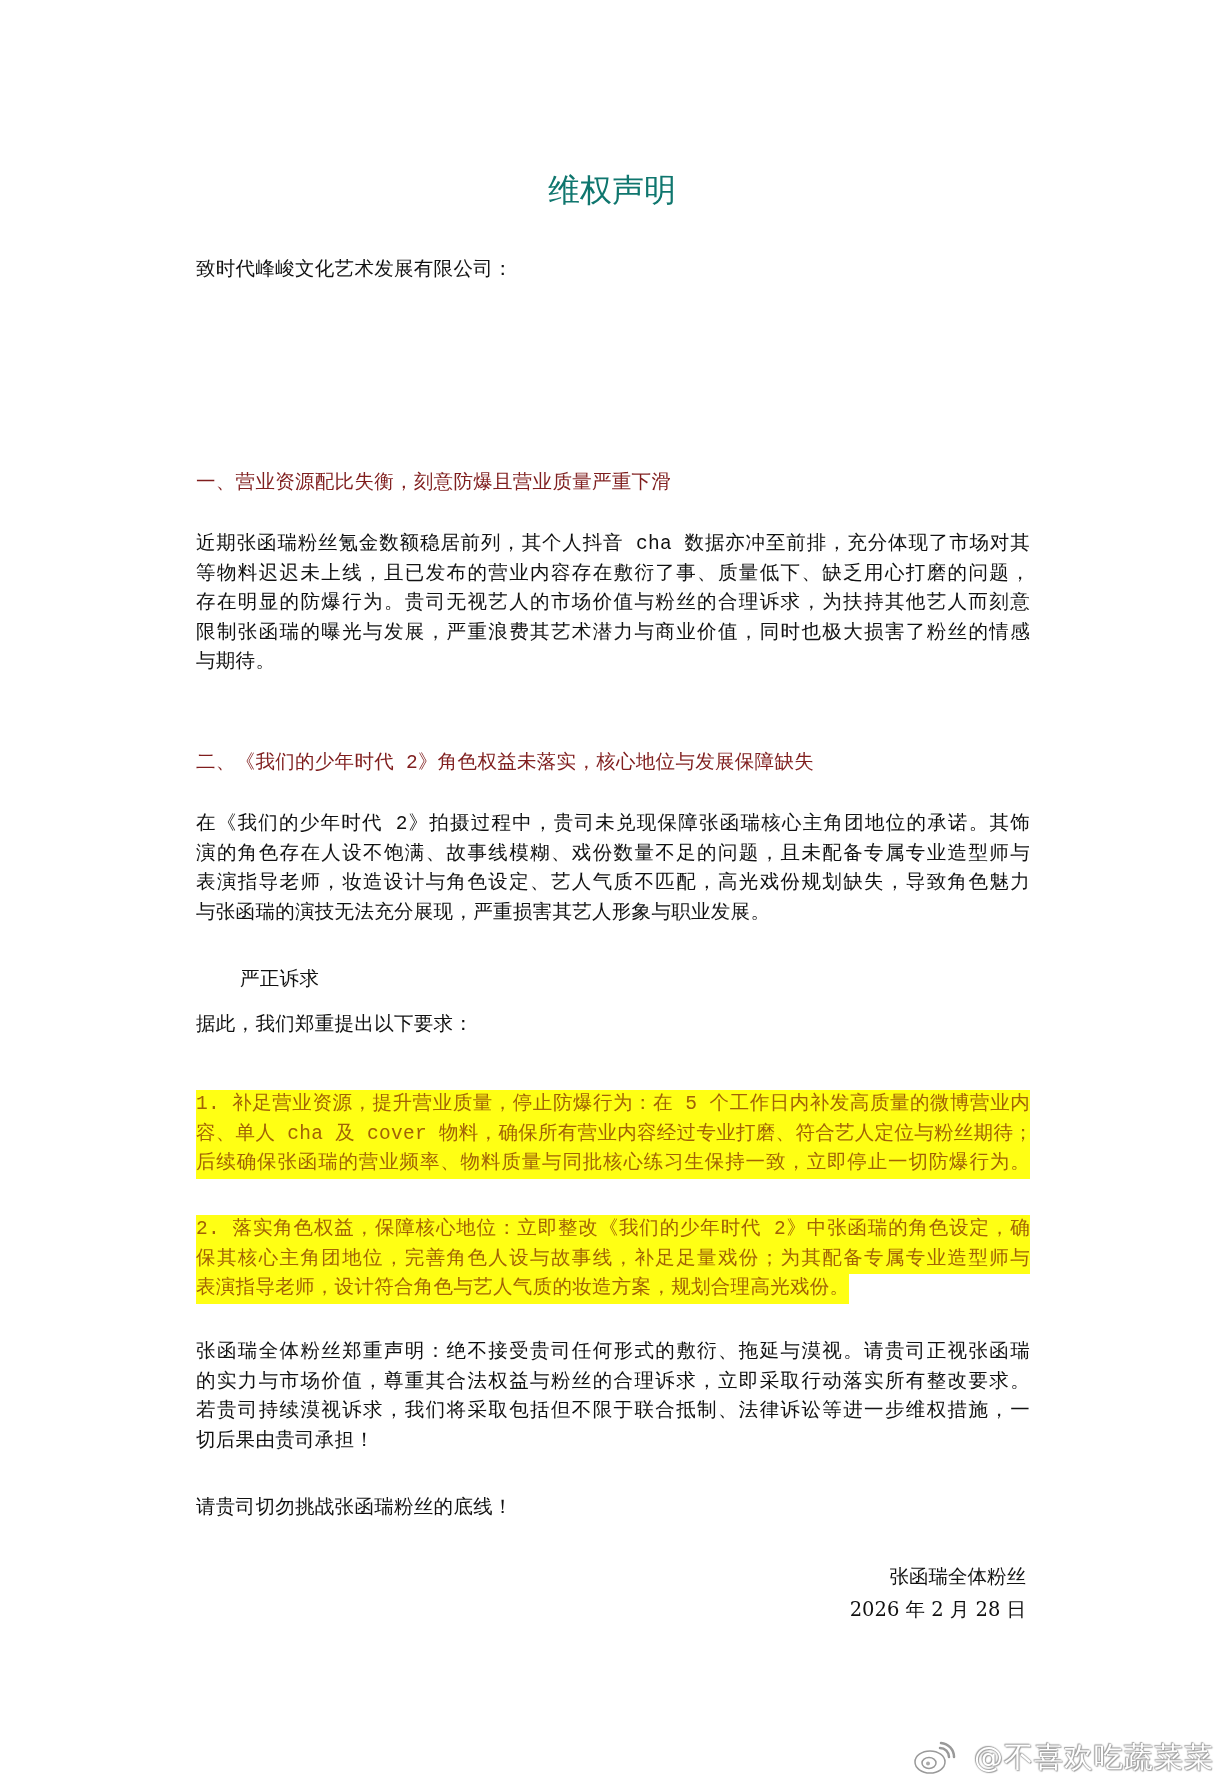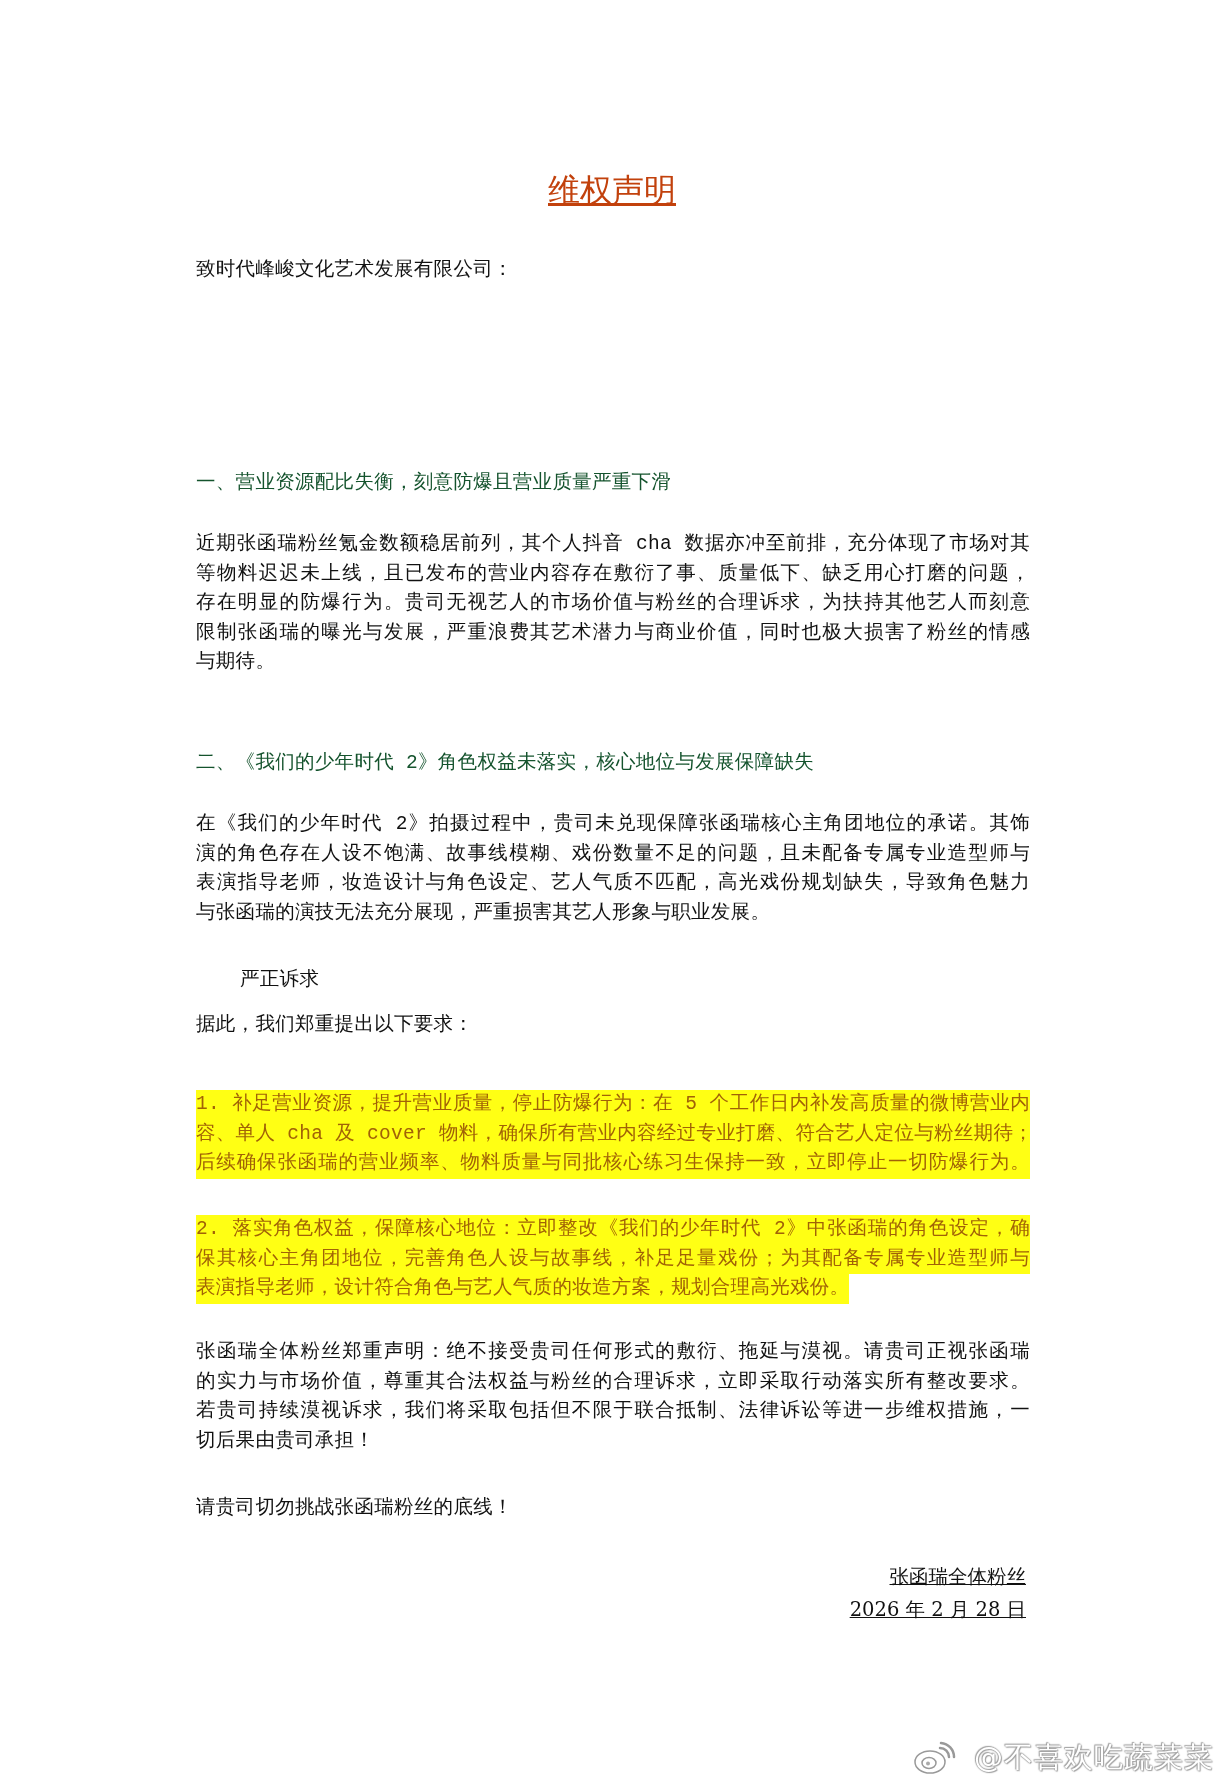--- a/index.html
+++ b/index.html
@@ -5,38 +5,38 @@
   html, body { margin: 0; padding: 0; background: #ffffff; }
   body {
     width: 1224px; height: 1786px; position: relative; overflow: hidden;
     font-family: "DejaVu Serif", "Liberation Serif", serif;
     color: #111111;
   }
   .page { position: absolute; left: 0; top: 0; width: 1224px; height: 1786px; }
   .title {
     position: absolute; left: 0; width: 1224px; top: 170px;
     text-align: center; font-size: 32px; line-height: 40px;
-    font-family: "DejaVu Sans", "Liberation Sans", sans-serif; font-weight: normal; color: #c2410c; text-decoration: underline;
+    font-family: "DejaVu Sans", "Liberation Sans", sans-serif; font-weight: normal; color: #0f766e;
   }
   .block {
     position: absolute; left: 196px; width: 834px;
     font-size: 19.5px; line-height: 29.5px; letter-spacing: 0.3px;
     text-align: justify; text-justify: inter-character; font-family: Liberation Mono, monospace;
   }
   .line { display: block; white-space: nowrap; text-align-last: justify; }
   .line.last { text-align-last: left; }
-  .heading { color: #14532d; }
+  .heading { color: #7f1d1d; }
   .hl-line {
     display: inline-block; background: #ffff14; color: #a16207;
     padding: 0 0; white-space: nowrap;
   }
   .hl-line.full { display: block; text-align-last: justify; }
   .right {
     position: absolute; right: 198px; text-align: right;
-    font-size: 19.5px; line-height: 32px; text-decoration: underline;
+    font-size: 19.5px; line-height: 32px;
   }
   .watermark {
     position: absolute; left: 912px; top: 1738px; height: 40px;
     display: flex; align-items: center; gap: 18px;
     font-family: "DejaVu Sans", "Liberation Sans", sans-serif;
     font-size: 29px; color: #ffffff;
     text-shadow: 0 0 1px #888, 0 0 2px #999, 1px 1px 1px #aaa, -1px -1px 1px #aaa;
     letter-spacing: 1px;
   }
   .weibo-icon { width: 44px; height: 36px; }

